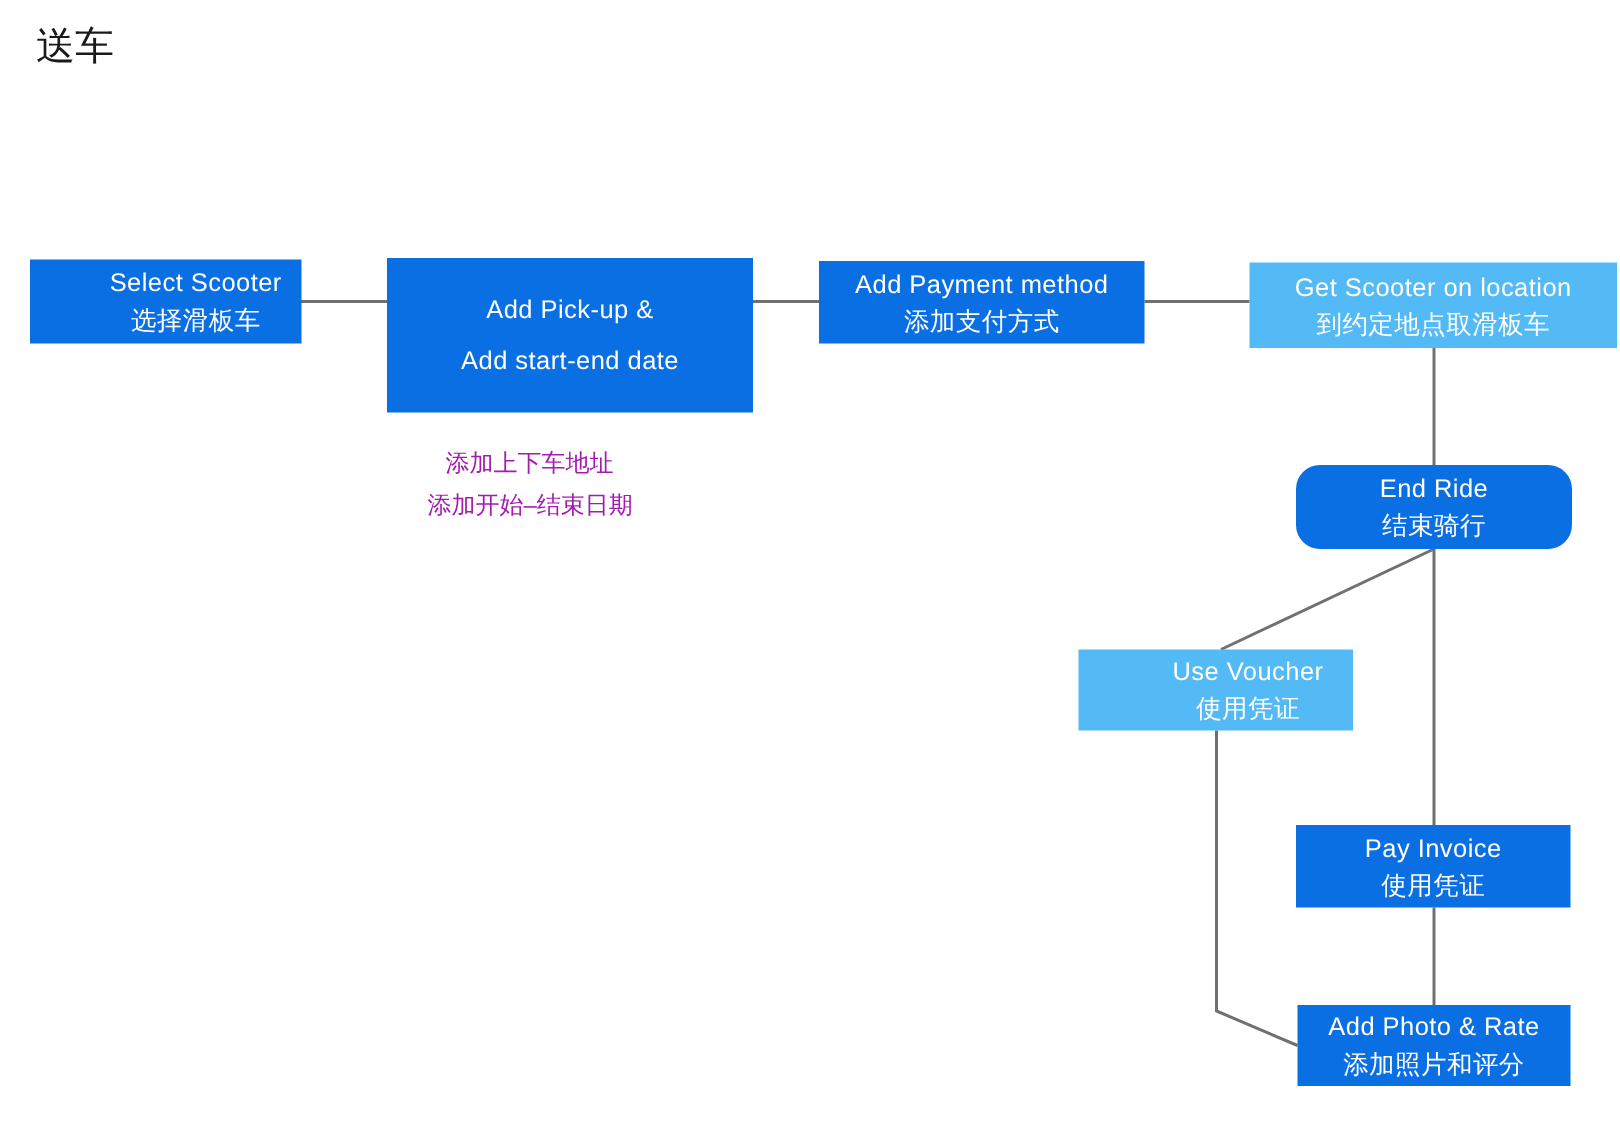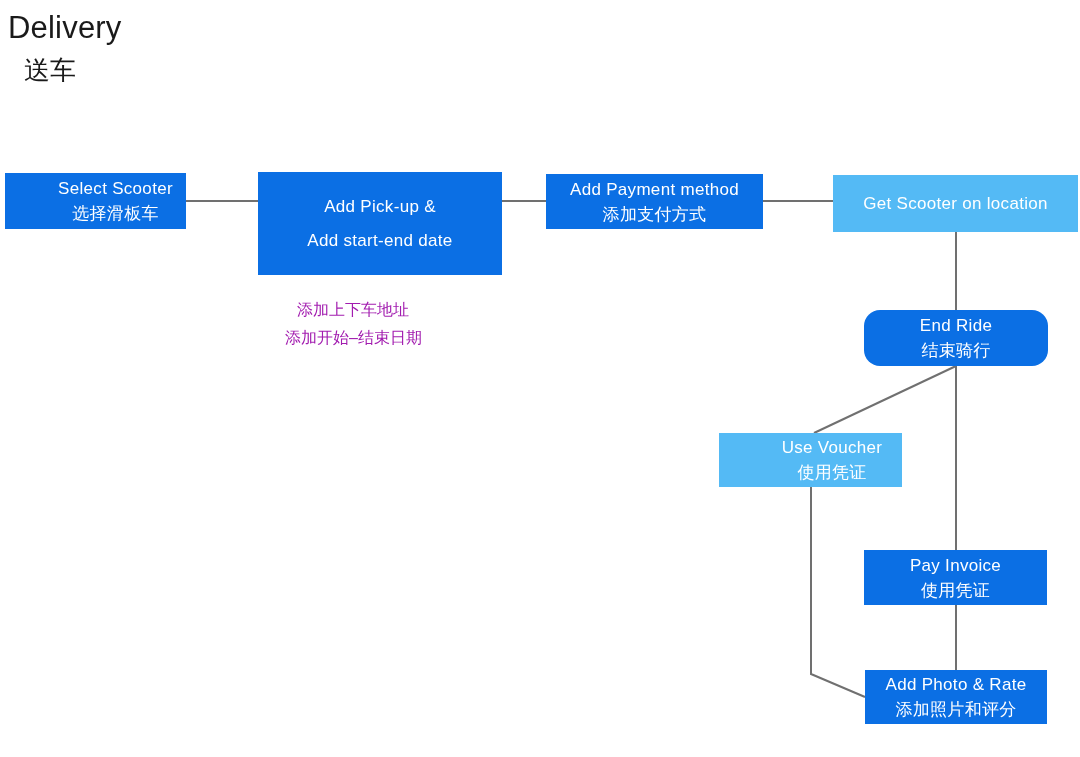--- a/index.html
+++ b/index.html
@@ -92,52 +92,52 @@
     white-space: nowrap;
     text-align: center;
   }
 </style>
 </head>
 <body>
 
 <div id="canvas">
 
   <div id="title-block">
-    <div class="title-en">Delivery</div>
     <div class="title-zh">送车</div>
   </div>
 
   <svg id="connectors" viewBox="0 0 1080 757" xmlns="http://www.w3.org/2000/svg">
     <polyline points="186,201 258,201"></polyline>
     <polyline points="474,201 546,201"></polyline>
     <polyline points="763,201 833,201"></polyline>
     <polyline points="956,232 956,310"></polyline>
     <polyline points="956,366 814,433"></polyline>
     <polyline points="956,366 956,550"></polyline>
     <polyline points="956,605 956,670"></polyline>
     <polyline points="811,487 811,674 865,697"></polyline>
   </svg>
 
-  <div class="node" style="left:5px; top:173px; width:181px; height:56px; background:#0b6fe4;padding-left:40px;">
+  <div class="node" style="left:20px; top:173px; width:181px; height:56px; background:#0b6fe4;padding-left:40px;">
     <span class="line en">Select Scooter</span>
     <span class="line zh">选择滑板车</span>
   </div>
 
   <div class="node multi" style="left:258px; top:172px; width:244px; height:103px; background:#0b6fe4;">
     <span class="line en">Add Pick-up  &amp;</span>
     <span class="line en">Add start-end date</span>
   </div>
 
   <div class="node" style="left:546px; top:174px; width:217px; height:55px; background:#0b6fe4;">
     <span class="line en">Add Payment method</span>
     <span class="line zh">添加支付方式</span>
   </div>
 
   <div class="node" style="left:833px; top:175px; width:245px; height:57px; background:#54baf5;">
     <span class="line en">Get Scooter on location</span>
+    <span class="line zh">到约定地点取滑板车</span>
   </div>
 
   <div class="node" style="left:864px; top:310px; width:184px; height:56px; background:#0b6fe4;border-radius:16px;">
     <span class="line en">End Ride</span>
     <span class="line zh">结束骑行</span>
   </div>
 
   <div class="node" style="left:719px; top:433px; width:183px; height:54px; background:#54baf5;padding-left:43px;">
     <span class="line en">Use Voucher</span>
     <span class="line zh">使用凭证</span>

